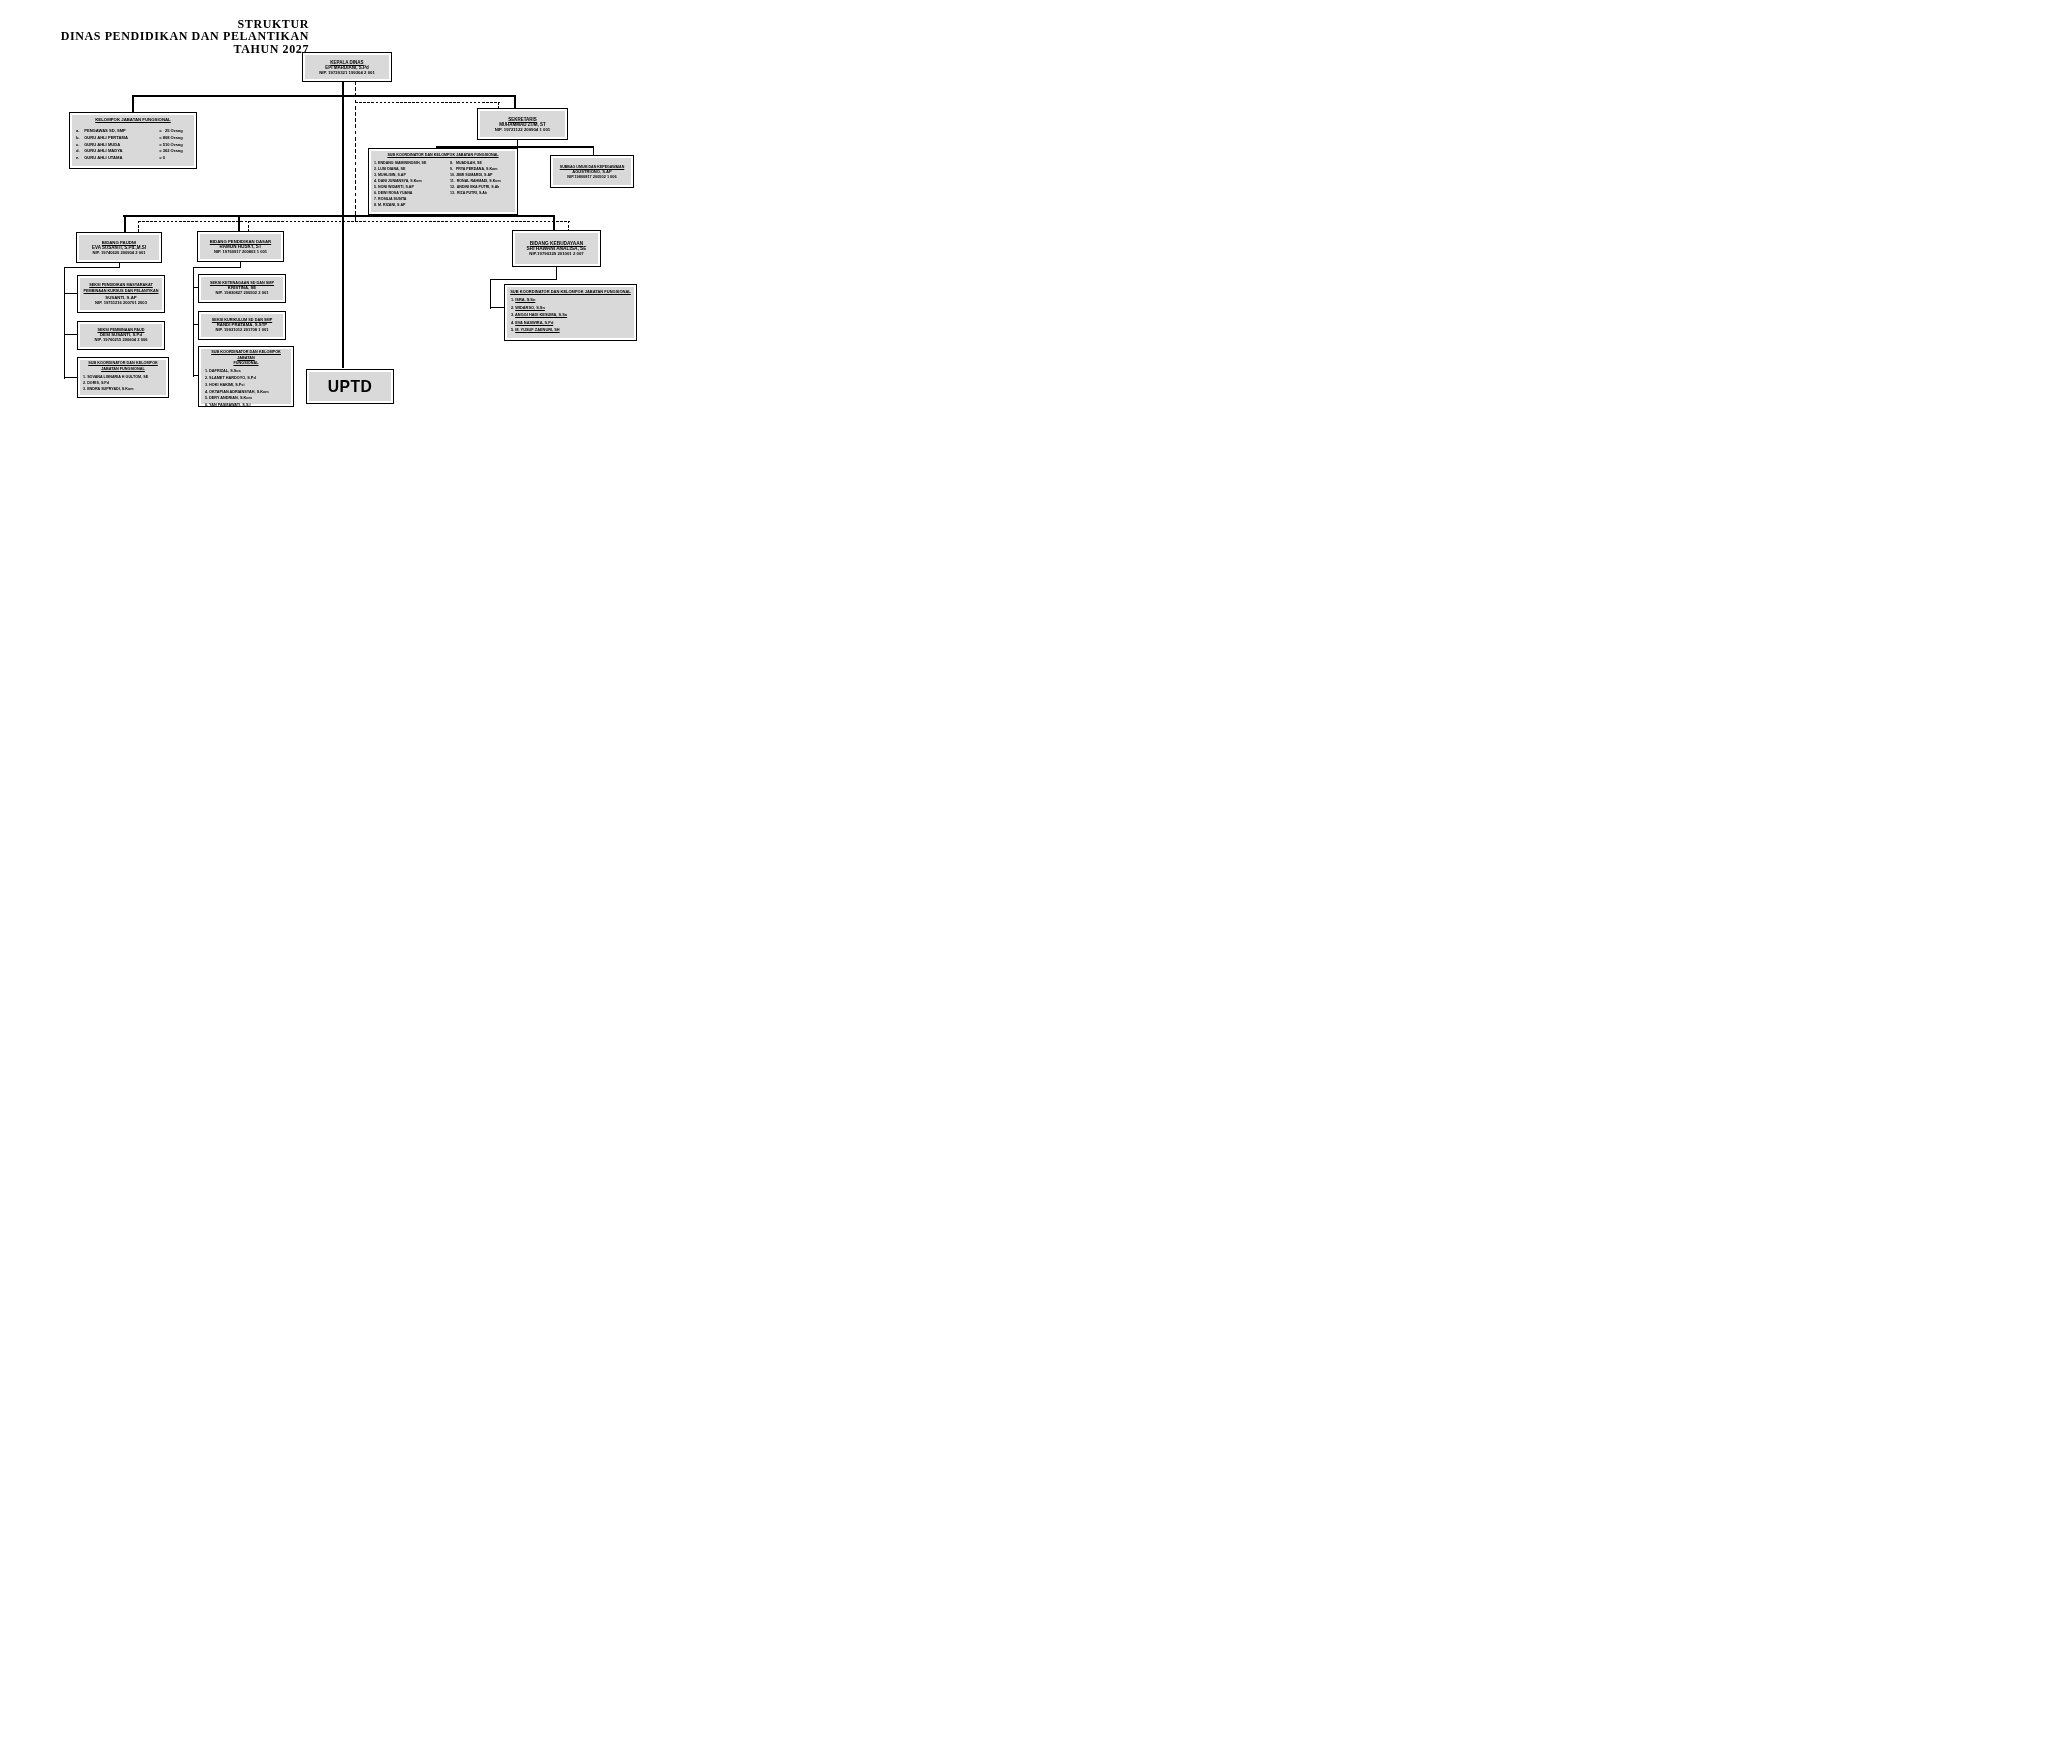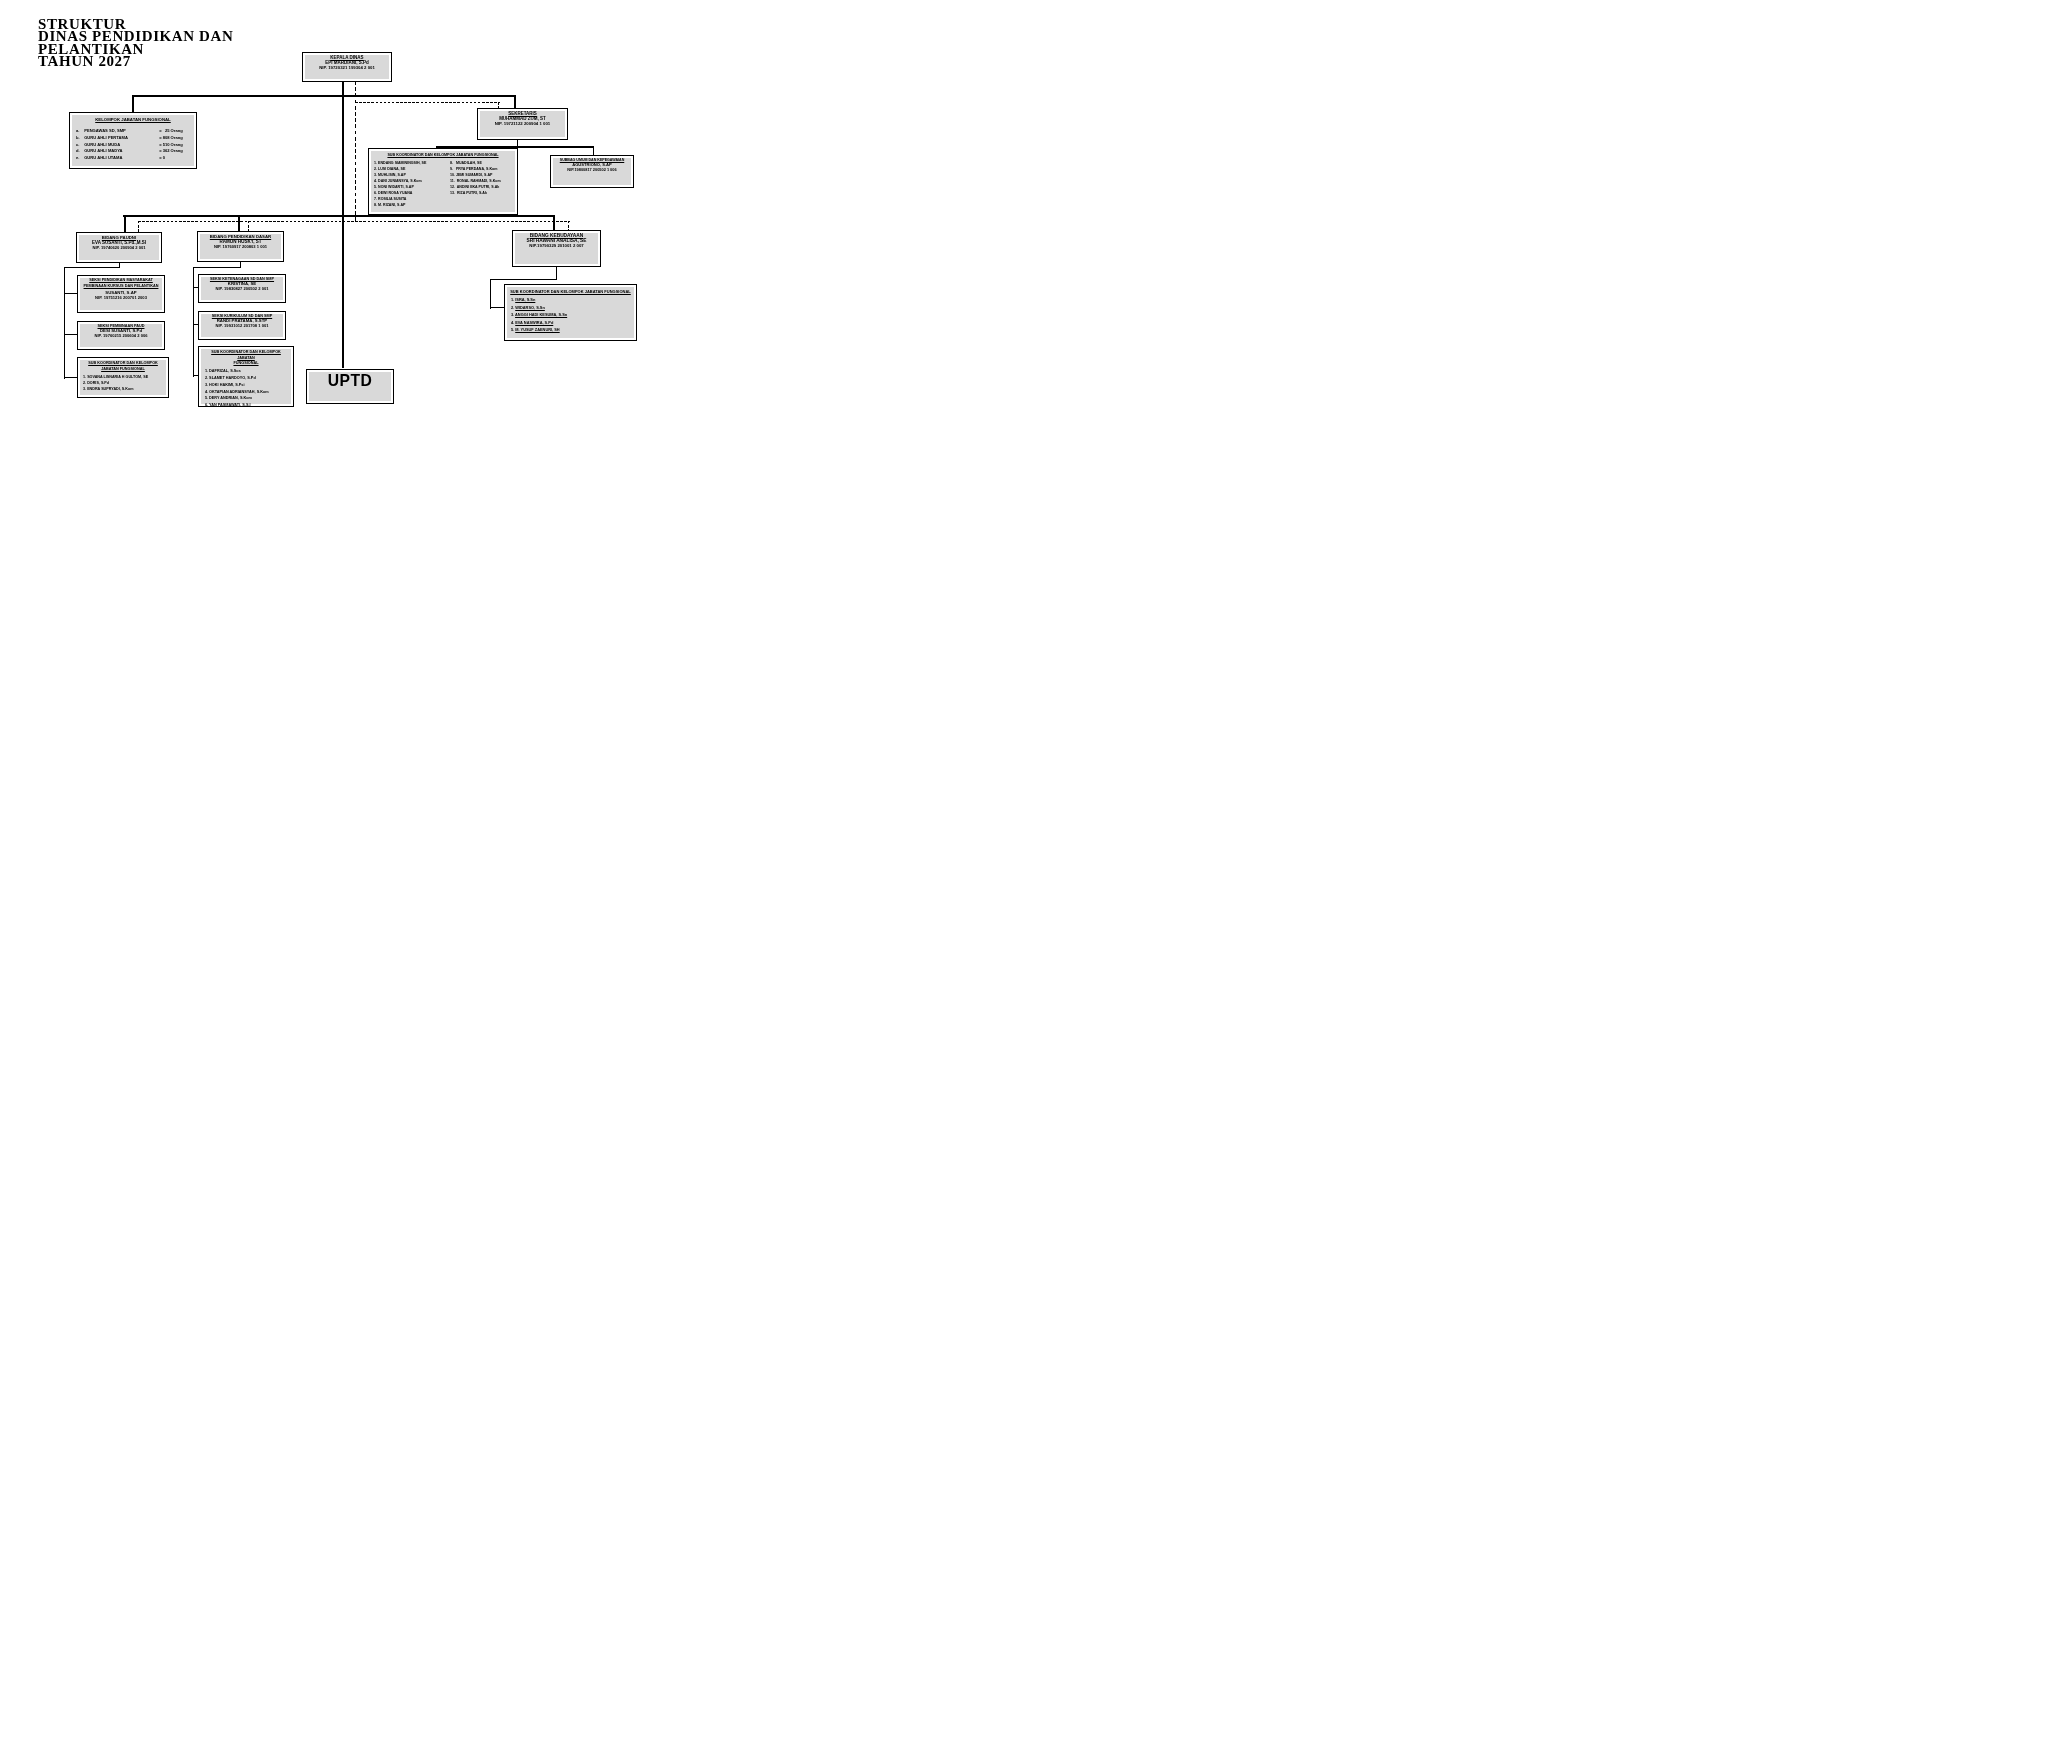--- a/index.html
+++ b/index.html
@@ -1,30 +1,30 @@
 <!DOCTYPE html>
 <html style="font-size:6.6px"><head>
 <meta charset="utf-8">
 <style>
   html,body{margin:0;padding:0;background:#fff;}
   #canvas{position:relative;width:671px;height:439px;background:#ffffff;overflow:hidden;
           font-family:"Liberation Sans",sans-serif;color:#000;}
   
-  .main-title{position:absolute;left:38px;top:18px;width:281px;text-align:left;
-              font-family:"Liberation Serif",serif;font-weight:bold;font-size:15px;
+  .main-title{position:absolute;left:28px;top:18px;width:281px;text-align:right;
+              font-family:"Liberation Serif",serif;font-weight:bold;font-size:12px;
               letter-spacing:0.6px;line-height:12.4px;}
   
   .ln{position:absolute;background:#000;z-index:1;}
   .dash-h{position:absolute;z-index:1;background:repeating-linear-gradient(90deg,#000 0 2.5px,transparent 2.5px 4.1px);}
   .dash-v{position:absolute;z-index:1;background:repeating-linear-gradient(180deg,#000 0 2.5px,transparent 2.5px 4.1px);}
   .dash-v-thin{position:absolute;z-index:1;background:repeating-linear-gradient(180deg,#000 0 3.7px,transparent 3.7px 6.2px);}
   
   .box{position:absolute;z-index:2;background:#fff;border:1.2px solid #000;padding:1.7px;box-sizing:border-box;}
   .panel{background:#d9d9d9;width:100%;height:100%;box-sizing:border-box;
-         display:flex;flex-direction:column;justify-content:flex-start;align-items:center;
+         display:flex;flex-direction:column;justify-content:center;align-items:center;
          text-align:center;padding:0.8px 1.7px;}
   .panel.list{justify-content:flex-start;align-items:stretch;text-align:left;}
   .t{font-weight:bold;text-decoration:underline;text-decoration-thickness:0.8px;text-underline-offset:0.8px;}
   .n{font-weight:bold;}
   .p{font-weight:bold;}
   
   .fs11 .t,.fs11 .n{font-size:4.5px;} .fs11 .p{font-size:4.3px;}
   .fs10 .t{font-size:3.8px;} .fs10 .n{font-size:4.3px;} .fs10 .p{font-size:4.1px;}
   .fs10b .t{font-size:4.3px;} .fs10b .n{font-size:4.5px;} .fs10b .p{font-size:4.1px;}
   .fs12 .t,.fs12 .n{font-size:4.8px;} .fs12 .p{font-size:4.3px;}

